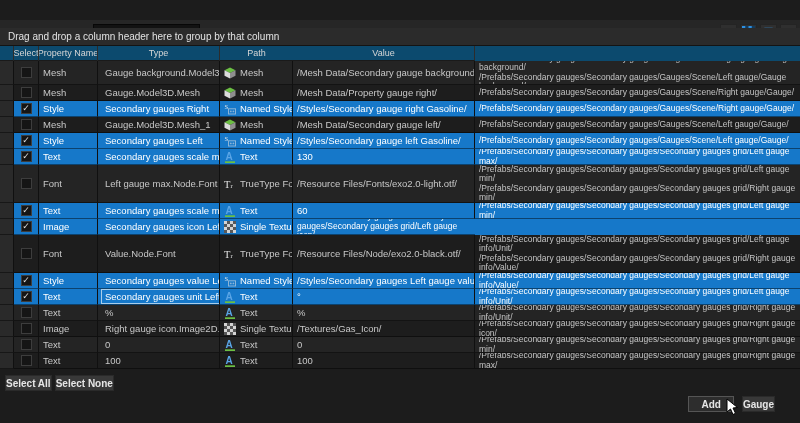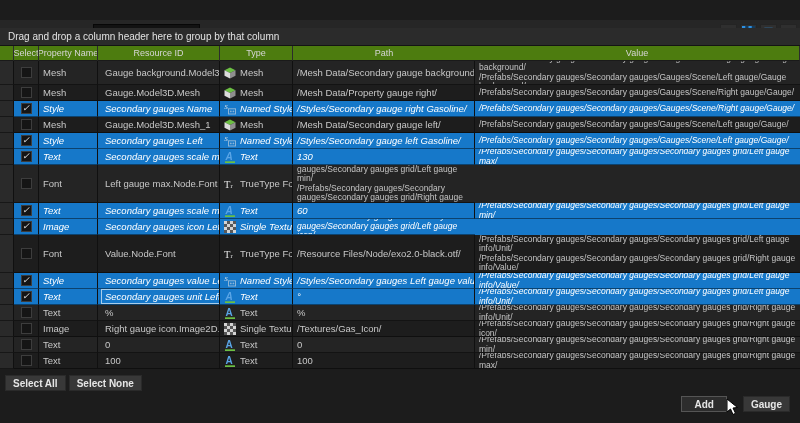--- a/index.html
+++ b/index.html
@@ -33,29 +33,29 @@
     position:absolute; top:28px; left:0; right:0; height:18px;
     background:#2b2b2b; border-bottom:1px solid #141414;
     display:flex; align-items:center; font-size:10px; color:#e2e2e2; padding-left:8px;
   }
   
   .tbl { position:absolute; top:46px; left:0; right:0; }
   .grid-row {
     display:grid;
     grid-template-columns:14px 25px 59px 122px 73px 182px 1fr;
   }
-  .thead { height:15px; background:#4d7c0f; }
+  .thead { height:15px; background:#0c4a6e; }
   .th {
     font-size:9px; color:#d6d6d6; display:flex; align-items:center; justify-content:center;
     border-right:1px solid #2c2c2c; border-bottom:1px solid #1a1a1a; overflow:hidden; white-space:nowrap;
   }
   .row { height:16px; }
   .row.even { background:#242424; }
   .row.odd  { background:#1d1d1d; }
-  .row.selected { background:#1678c9; color:#ffffff;font-style:italic; }
+  .row.selected { background:#1678c9; color:#ffffff; }
   .cell {
     display:flex; align-items:center; font-size:9.5px; overflow:hidden; white-space:nowrap;
     border-right:1px solid #101010; border-bottom:1px solid rgba(0,0,0,.45);
     padding-left:4px;
   }
   .c-gutter { background:#2a2a2a; border-right:1px solid #101010; padding:0; }
   .c-select { justify-content:center; padding:0; }
   .checkbox {
     width:11px; height:11px; background:#151515; border:1px solid #3d3d3d;
     display:flex; align-items:center; justify-content:center; cursor:pointer;
@@ -63,25 +63,25 @@
   .checkbox.checked::after { content:"✓"; color:#dedede; font-size:9px; line-height:1; }
   .c-rid span { display:inline-block; padding:1px 3px; max-width:100%; overflow:hidden; white-space:nowrap; }
   .c-rid.focused span { box-shadow:0 0 0 1px #a9cdea; }
   .c-type { gap:4px; }
   .c-type .glyph { width:12px; height:12px; flex:0 0 12px; }
   .c-type .glyph svg { width:12px; height:12px; display:block; }
   .c-path { font-size:8.5px; line-height:9.5px; white-space:pre-line; color:#c4c4c4; border-right:none; }
   .row.selected .c-path, .row.selected .cell { color:#ffffff; }
   
   .footer-left { position:absolute; left:5px; top:375px; display:flex; gap:3px; }
-  .footer-right { position:absolute; right:10px; top:396px; display:flex; gap:16px; }
+  .footer-right { position:absolute; right:25px; top:396px; display:flex; gap:8px; }
   .btn {
     background:#383838; border:1px solid #2a2a2a; color:#e6e6e6;
     font-size:10px; font-weight:bold; font-family:"Liberation Sans",sans-serif;
-    padding:2px 7px; height:16px; display:flex; align-items:center; cursor:default;
+    padding:2px 0; height:16px; display:flex; align-items:center; cursor:default;
   }
   .btn.primary { background:#2d2d2d; border:1px solid #555; padding:2px 12px; }
   .cursor { position:absolute; left:726px; top:398px; width:13px; height:18px; z-index:10; pointer-events:none; }
 </style>
 </head>
 <body>
 
 <div class="toolbar">
   <span class="tg-label">Theme Group</span>
   <div class="dropdown">
@@ -133,21 +133,20 @@
 
 <div class="group-bar">
   <span>Drag and drop a column header here to group by that column</span>
 </div>
 
 <div class="tbl">
   <div class="grid-row thead">
     <div class="th"></div>
     <div class="th">Select</div>
     <div class="th">Property Name</div>
-    <div class="th">Resource ID</div>
     <div class="th">Type</div>
     <div class="th" style="border-right:none">Path</div>
     <div class="th">Value</div>
   </div>
   <div id="rows">
       <div class="grid-row row even" style="height: 24px;">
     <div class="cell c-gutter"></div>
     <div class="cell c-select">
       <span class="checkbox"></span>
     </div>
@@ -191,21 +190,21 @@
     <div class="cell c-value">/Mesh Data/Property gauge right/</div>
     <div class="cell c-path">/Prefabs/Secondary gauges/Secondary gauges/Gauges/Scene/Right gauge/Gauge/</div>
   </div>
       <div class="grid-row row even selected" style="height: 16px;">
     <div class="cell c-gutter"></div>
     <div class="cell c-select">
       <span class="checkbox checked"></span>
     </div>
     <div class="cell c-pname">Style</div>
     <div class="cell c-rid">
-          <span>Secondary gauges Name</span>
+          <span>Secondary gauges Right</span>
         </div>
     <div class="cell c-type">
       <span class="glyph">
             <svg viewBox="0 0 12 12">
               <text x="0.5" y="5.5" font-size="6.5" fill="#e8e8e8" font-family="Liberation Serif,serif">S</text>
               <rect x="4.5" y="5.8" width="7" height="5.2" fill="none" stroke="#8ab4d8" stroke-width="1"></rect>
               <circle cx="6.8" cy="8.4" r="0.9" fill="#8ab4d8"></circle>
               <circle cx="9.4" cy="8.4" r="0.9" fill="#8ab4d8"></circle>
             </svg>
           </span>
@@ -291,20 +290,21 @@
         </div>
     <div class="cell c-type">
       <span class="glyph">
             <svg viewBox="0 0 12 12">
               <text x="0" y="9.8" font-size="10.5" fill="#e2e2e2" font-family="Liberation Serif,serif">T</text>
               <text x="6.4" y="9.8" font-size="6.5" fill="#e2e2e2" font-family="Liberation Serif,serif">r</text>
             </svg>
           </span>
       <span class="lbl">TrueType Font</span>
     </div>
+    <div class="cell c-value">/Resource Files/Fonts/exo2.0-light.otf/</div>
     <div class="cell c-path">/Prefabs/Secondary gauges/Secondary gauges/Secondary gauges grid/Left gauge max/
 /Prefabs/Secondary gauges/Secondary gauges/Secondary gauges grid/Left gauge min/
 /Prefabs/Secondary gauges/Secondary gauges/Secondary gauges grid/Right gauge min/
 /Prefabs/Secondary gauges/Secondary gauges/Secondary gauges grid/Right gauge max/</div>
   </div>
       <div class="grid-row row odd selected" style="height: 16px;">
     <div class="cell c-gutter"></div>
     <div class="cell c-select">
       <span class="checkbox checked"></span>
     </div>

